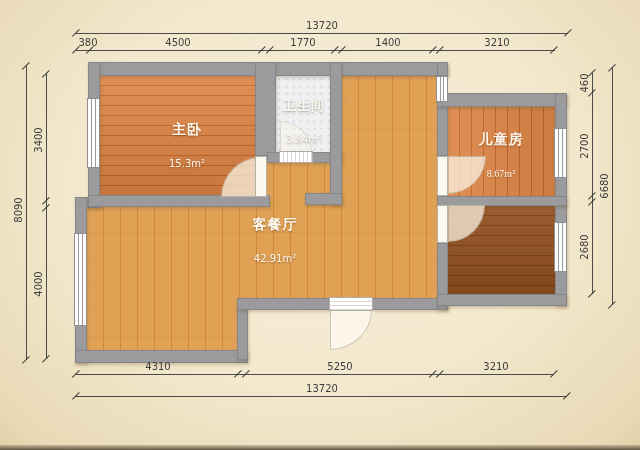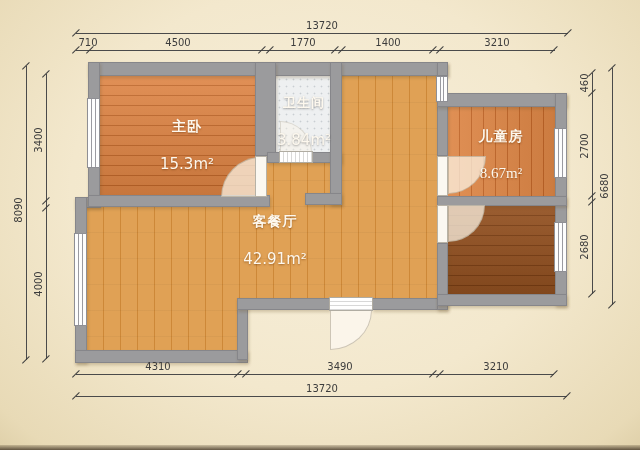--- a/index.html
+++ b/index.html
@@ -47,21 +47,21 @@
   
   .leaf{position:absolute;background:#fbf8f1;border:1px solid #b7b2a6;box-sizing:border-box;}
   .arc{position:absolute;background:rgba(252,245,232,.72);border:1px solid rgba(150,140,120,.45);box-sizing:border-box;}
   .band{position:absolute;border:1px solid #b0aca2;box-sizing:border-box;}
   .band.hatch{background-image:repeating-linear-gradient(90deg,#fff 0 3px,#d9d9d9 3px 4px);background-color:#fff;}
   .band.lines{background-image:repeating-linear-gradient(180deg,#fff 0 3px,#d8d8d8 3px 4px);background-color:#fff;}
   
   .rlabel{position:absolute;transform:translate(-50%,-50%);text-align:center;color:#fdf8ee;
           text-shadow:0 1px 2px rgba(110,55,10,.55);white-space:nowrap;}
   .rlabel .nm{font-size:14px;font-weight:bold;letter-spacing:1px;}
-  .rlabel .ar{font-size:15px;margin-top:19px;}
+  .rlabel .ar{font-size:10px;margin-top:19px;}
   .rlabel.dark{text-shadow:0 1px 2px rgba(60,60,60,.45);}
   
   .dl{position:absolute;background:#4a4a4a;}
   .dl.h{height:1px;} .dl.v{width:1px;}
   .tk{position:absolute;width:10px;height:1.4px;background:#3d3d3d;transform:translate(-50%,-50%) rotate(-45deg);}
   .dnum{position:absolute;font-size:10px;color:#3c3c3c;transform:translate(-50%,-50%);white-space:nowrap;}
   .dnum.rot{transform:translate(-50%,-50%) rotate(-90deg);}
   
   .wm{position:absolute;display:flex;align-items:center;gap:6px;color:rgba(255,255,255,.55);
       text-shadow:0 0 1px rgba(190,170,130,.35);}
@@ -156,37 +156,37 @@
     <div class="dl h" style="left:76px;top:50px;width:479px;"></div>
     <i class="tk" style="left:76px;top:50px;"></i>
     <i class="tk" style="left:90px;top:50px;"></i>
     <i class="tk" style="left:262px;top:50px;"></i>
     <i class="tk" style="left:270px;top:50px;"></i>
     <i class="tk" style="left:335px;top:50px;"></i>
     <i class="tk" style="left:342px;top:50px;"></i>
     <i class="tk" style="left:433px;top:50px;"></i>
     <i class="tk" style="left:440px;top:50px;"></i>
     <i class="tk" style="left:554px;top:50px;"></i>
-    <div class="dnum" style="left:88px;top:42px;">710</div>
+    <div class="dnum" style="left:88px;top:42px;">380</div>
     <div class="dnum" style="left:178px;top:42px;">4500</div>
     <div class="dnum" style="left:303px;top:42px;">1770</div>
     <div class="dnum" style="left:388px;top:42px;">1400</div>
     <div class="dnum" style="left:497px;top:42px;">3210</div>
   </div>
 
   <div>
     <div class="dl h" style="left:76px;top:374px;width:478px;"></div>
     <i class="tk" style="left:76px;top:374px;"></i>
     <i class="tk" style="left:238px;top:374px;"></i>
     <i class="tk" style="left:246px;top:374px;"></i>
     <i class="tk" style="left:433px;top:374px;"></i>
     <i class="tk" style="left:440px;top:374px;"></i>
     <i class="tk" style="left:554px;top:374px;"></i>
     <div class="dnum" style="left:158px;top:366px;">4310</div>
-    <div class="dnum" style="left:340px;top:366px;">3490</div>
+    <div class="dnum" style="left:340px;top:366px;">5250</div>
     <div class="dnum" style="left:496px;top:366px;">3210</div>
 
     <div class="dl h" style="left:76px;top:396px;width:491px;"></div>
     <i class="tk" style="left:76px;top:396px;"></i>
     <i class="tk" style="left:567px;top:396px;"></i>
     <div class="dnum" style="left:322px;top:388px;">13720</div>
   </div>
 
   <div>
     <div class="dl v" style="left:26px;top:66px;height:294px;"></div>

